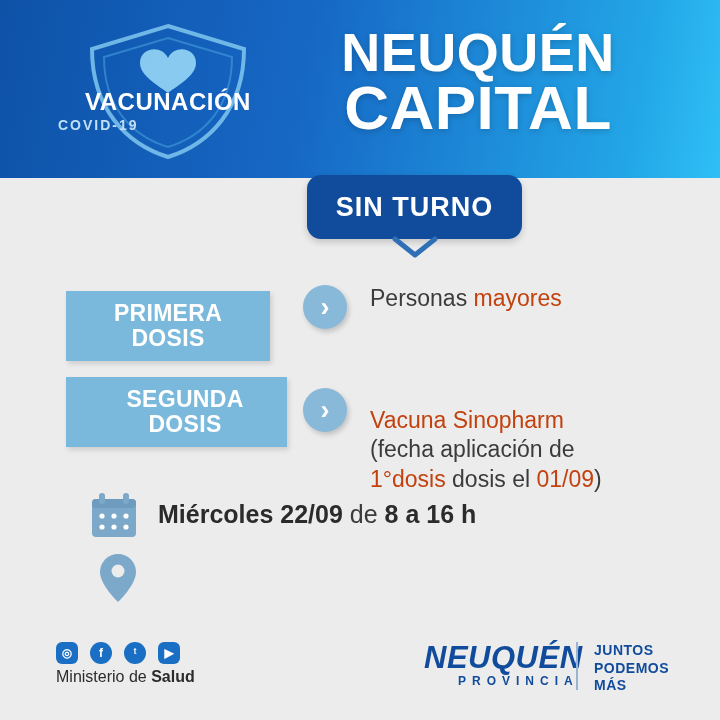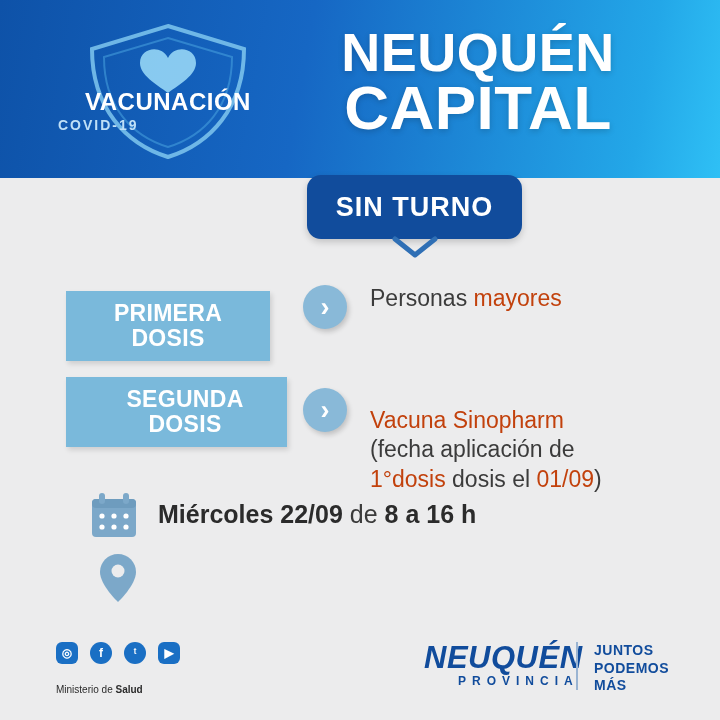--- a/index.html
+++ b/index.html
@@ -179,22 +179,22 @@
     align-items: center;
     justify-content: center;
     color: #ffffff;
     font-size: 12px;
     font-weight: bold;
   }
   .soc.circle { border-radius: 50%; }
   .ministry {
     position: absolute;
     left: 56px;
-    top: 684px;
-    font-size: 10px;
+    top: 668px;
+    font-size: 16px;
     color: #2b2b2b;
   }
   .ministry b { font-weight: bold; }
 
   .gov-logo {
     position: absolute;
     left: 424px;
     top: 640px;
     width: 250px;
     height: 56px;

